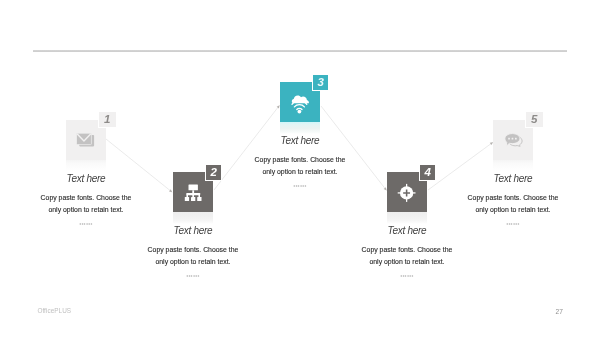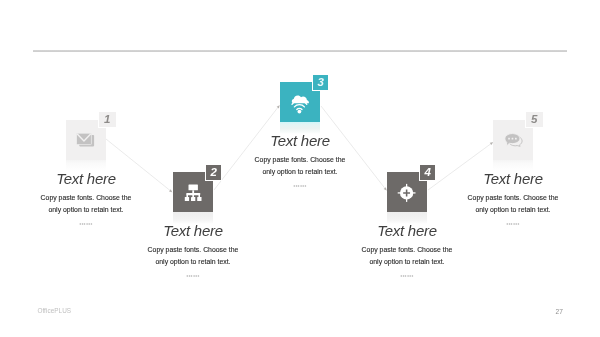--- a/index.html
+++ b/index.html
@@ -13,21 +13,21 @@
          background:linear-gradient(to bottom,#f2f2f2 0%,#c7c7c7 35%,#cfcfcf 75%,#f7f7f7 100%);}
 
   svg#connectors{position:absolute;left:0;top:0;width:600px;height:337px;}
 
   .node{position:absolute;width:40px;}
   .tile{position:absolute;left:0;top:0;width:40px;height:40px;}
   .tile svg{position:absolute;left:0;top:0;}
   .reflect{position:absolute;left:0;top:40px;width:40px;height:12px;}
   .badge{position:absolute;display:flex;align-items:flex-end;justify-content:center;}
   .badge span{font-style:italic;font-weight:bold;line-height:1;}
-  .title{position:absolute;font-style:italic;font-size:15px;letter-spacing:-0.28px;color:#3f3f3f;
+  .title{position:absolute;font-style:italic;font-size:10px;letter-spacing:-0.28px;color:#3f3f3f;
          white-space:nowrap;left:50%;transform:translateX(-50%);line-height:11px;}
   .body{position:absolute;font-size:6.9px;color:#2b2b2b;-webkit-text-stroke:0.12px #2b2b2b;text-align:center;
         line-height:11.4px;left:50%;transform:translateX(-50%);width:100px;}
   .dots{position:absolute;left:50%;transform:translateX(-50%);width:40px;text-align:center;}
   .dots svg{display:block;}
   .dots-sr{position:absolute;left:0;top:0;width:40px;font-size:6px;color:transparent;
          line-height:6px;pointer-events:none;}
 
   .footer-brand{position:absolute;left:37.4px;top:307.5px;font-size:6.4px;color:#c0c0c0;letter-spacing:0.05px;line-height:6.4px;}
   .page-number{position:absolute;left:555.6px;top:308.8px;font-size:6.6px;color:#8f8f8f;line-height:6.6px;}

